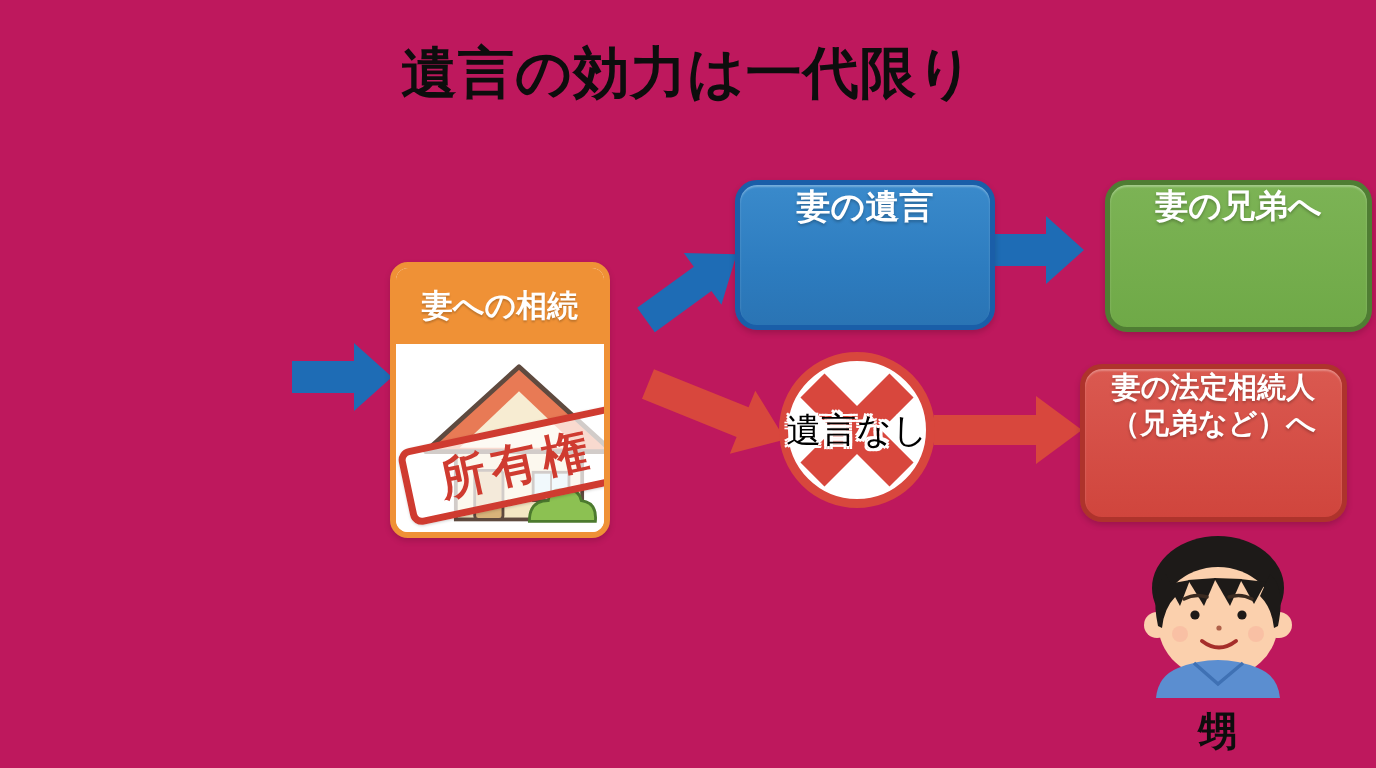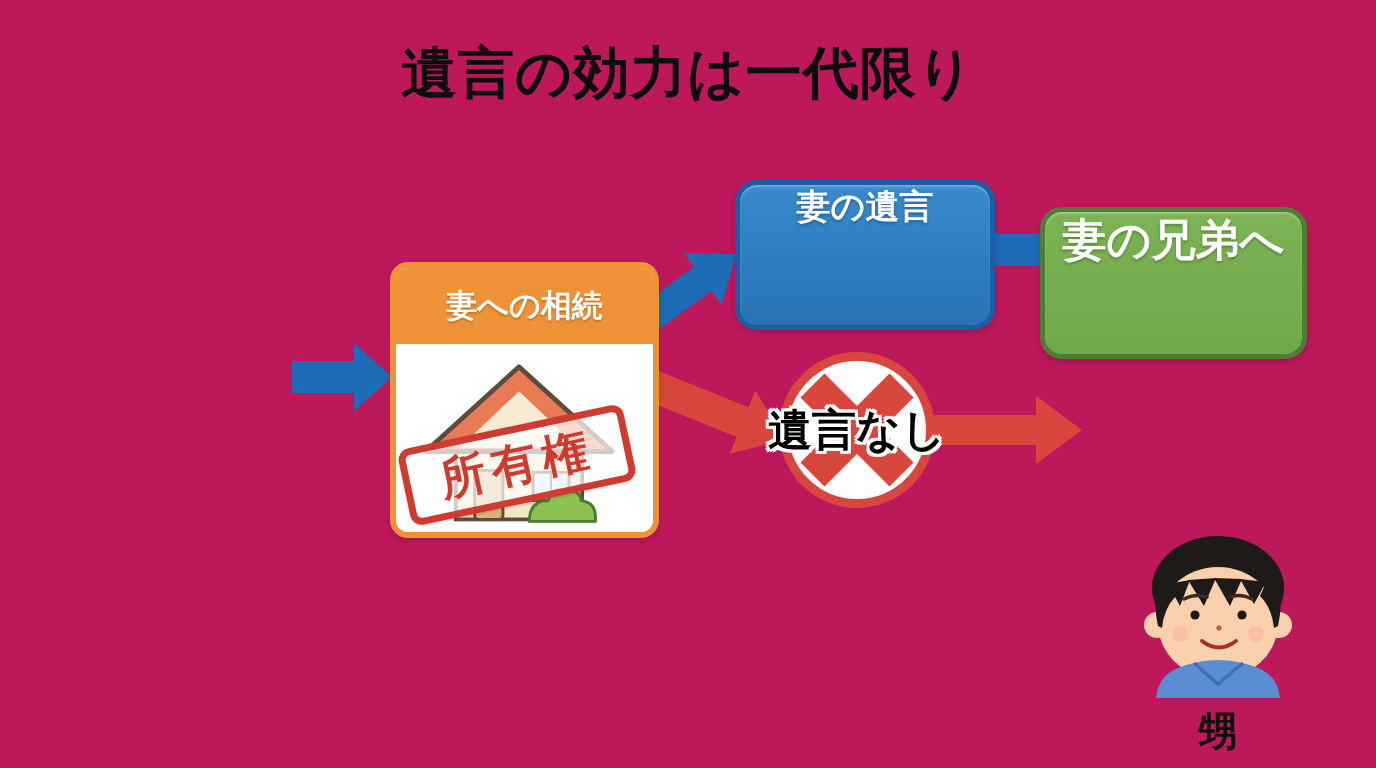--- a/index.html
+++ b/index.html
@@ -19,25 +19,25 @@
     box-shadow:0 3px 6px rgba(0,0,0,.18), inset 0 2px 2px rgba(255,255,255,.30);
   }
   .node .lbl{text-align:center;line-height:1.25;}
 
   .blue-node{background:linear-gradient(180deg,#3a8acb 0%,#2d7cbf 60%,#2a74b4 100%);border:5px solid #1a5ea8;}
   .green-node{background:linear-gradient(180deg,#7cb355 0%,#6fa947 100%);border:5px solid #4f7d33;}
   .red-node{background:linear-gradient(180deg,#da5950 0%,#d0453d 100%);border:5px solid #ae332c;}
 
   .husband{left:42px;top:310px;width:253px;height:136px;font-size:34px;}
   .wife-will{left:735px;top:180px;width:250px;height:140px;font-size:34px;}
-  .siblings{left:1040px;top:180px;width:257px;height:142px;font-size:44px;margin-top:27px;}
+  .siblings{left:1105px;top:180px;width:257px;height:142px;font-size:33px;}
   .heirs{left:1080px;top:364px;width:257px;height:148px;font-size:29px;}
 
   .inherit-box{
-    position:absolute;left:390px;top:262px;width:269px;height:276px;
+    position:absolute;left:390px;top:262px;width:220px;height:276px;
     background:#ffffff;border:6px solid #ef9136;border-radius:18px;
     box-shadow:0 3px 6px rgba(0,0,0,.15);
     box-sizing:border-box;overflow:hidden;
   }
   .inherit-header{
     height:76px;background:#ef9136;display:flex;align-items:center;justify-content:center;
     color:#ffffff;font-size:31px;font-weight:900;text-shadow:0 2px 2px rgba(0,0,0,.2);
   }
   .inherit-body{position:relative;height:194px;background:#ffffff;}
   .house-svg{position:absolute;left:24px;top:12px;}
@@ -50,21 +50,21 @@
     box-shadow:0 1px 3px rgba(0,0,0,.18);
   }
 
   .no-will-circle{
     position:absolute;left:779px;top:352px;width:156px;height:156px;border-radius:50%;
     background:#ffffff;border:9px solid #d8473d;box-sizing:border-box;
     display:flex;align-items:center;justify-content:center;
   }
   .no-will-circle svg.xmark{position:absolute;left:4px;top:4px;}
   .no-will-label{
-    position:relative;z-index:2;color:#000000;font-size:44px;font-weight:700;white-space:nowrap;
+    position:relative;z-index:2;color:#000000;font-size:35px;font-weight:400;white-space:nowrap;
     text-shadow:-3px -3px 0 #fff,3px -3px 0 #fff,-3px 3px 0 #fff,3px 3px 0 #fff,
                 -3px 0 0 #fff,3px 0 0 #fff,0 -3px 0 #fff,0 3px 0 #fff;
   }
 
   .arrows{position:absolute;left:0;top:0;width:1376px;height:768px;pointer-events:none;}
 
   .person{position:absolute;left:1130px;top:522px;width:175px;text-align:center;}
   .person-label{margin-top:2px;font-size:40px;font-weight:900;color:#0d0d0d;}
 </style>
 </head>
@@ -122,20 +122,26 @@
   <div class="no-will-circle">
     <svg class="xmark" width="130" height="130" viewBox="0 0 130 130" xmlns="http://www.w3.org/2000/svg">
       <g transform="rotate(45 65 65)">
         <rect x="2" y="48" width="126" height="34" fill="#d8473d"></rect>
         <rect x="48" y="2" width="34" height="126" fill="#d8473d"></rect>
       </g>
     </svg>
     <div class="no-will-label">遺言なし</div>
   </div>
 
+  <div class="node red-node heirs">
+    <div class="lbl">
+      <div>妻の法定相続人</div>
+      <div>（兄弟など）へ</div>
+    </div>
+  </div>
 
   <div class="person">
     <svg width="172" height="176" viewBox="0 0 172 176" xmlns="http://www.w3.org/2000/svg">
 
       <circle cx="25" cy="103" r="13" fill="#fbd0ad"></circle>
       <circle cx="147" cy="103" r="13" fill="#fbd0ad"></circle>
 
       <ellipse cx="86" cy="66" rx="66" ry="52" fill="#1d1a18"></ellipse>
 
       <ellipse cx="86" cy="101" rx="60" ry="56" fill="#fbd0ad"></ellipse>

